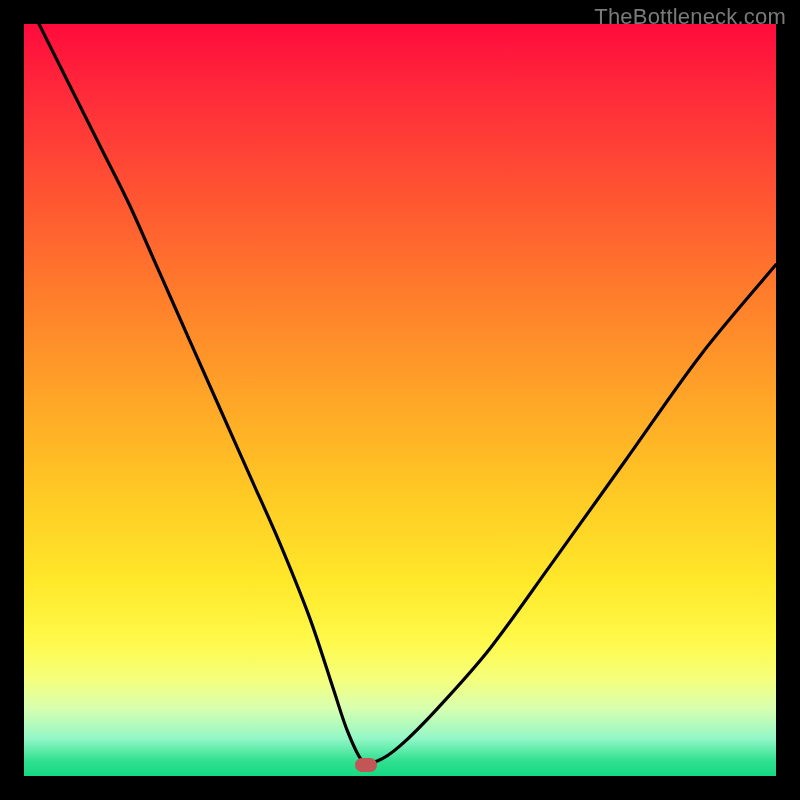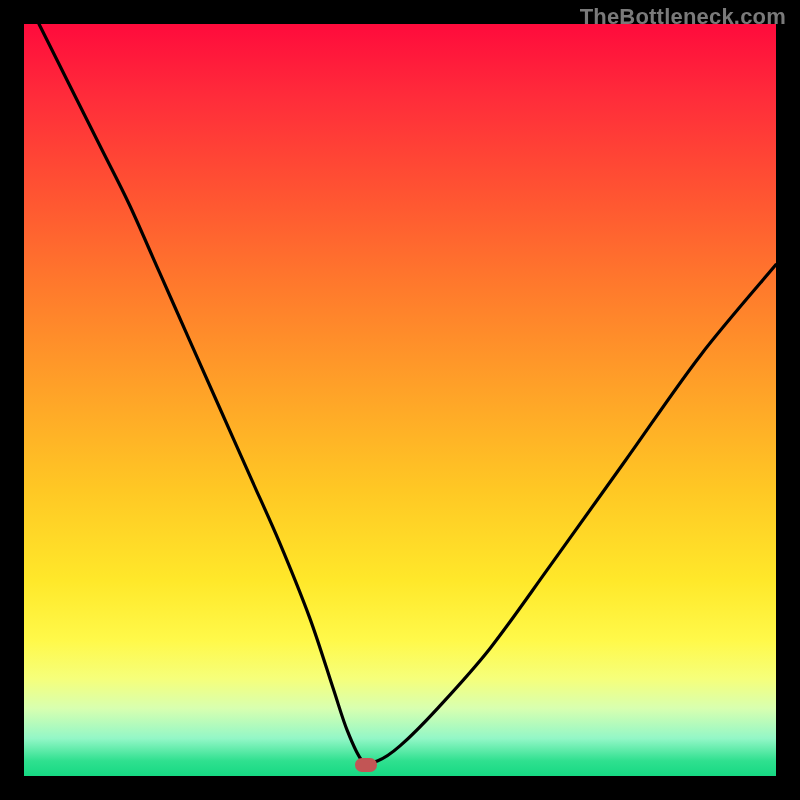--- a/index.html
+++ b/index.html
@@ -16,21 +16,21 @@
     width: 800px;
     height: 800px;
     background: #000;
   }
   .watermark {
     position: absolute;
     top: 4px;
     right: 14px;
     color: #7a7a7a;
     font-size: 22px;
-    font-weight: 700;
+    font-weight: 400;
     letter-spacing: 0.2px;
     z-index: 10;
     user-select: none;
     text-align: right;
   }
   .plot-area {
     position: absolute;
     left: 24px;
     top: 24px;
     width: 752px;

